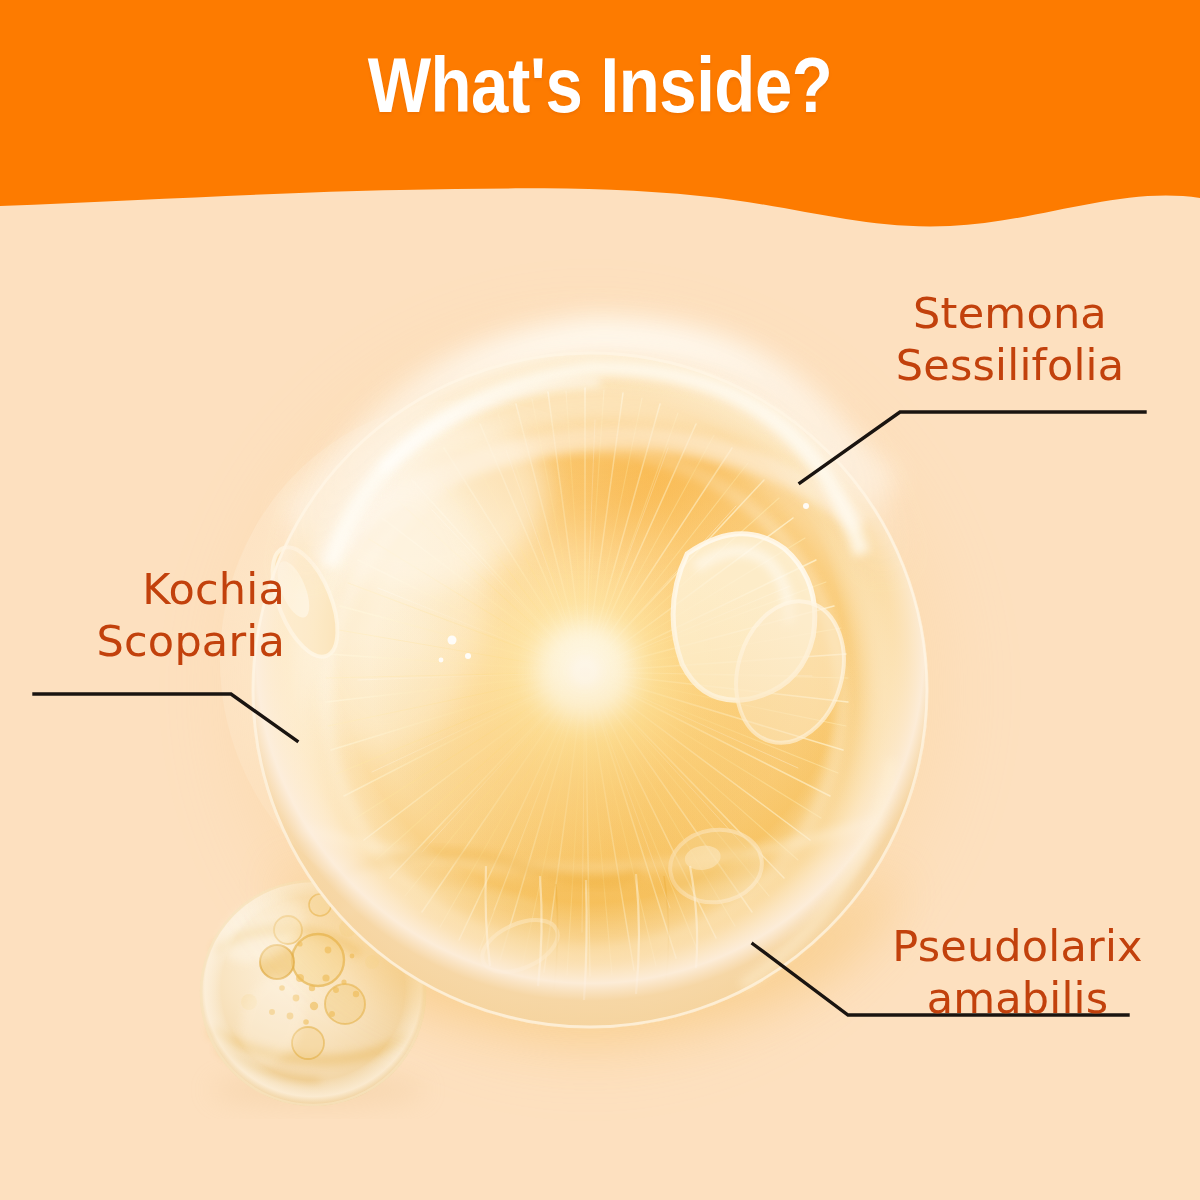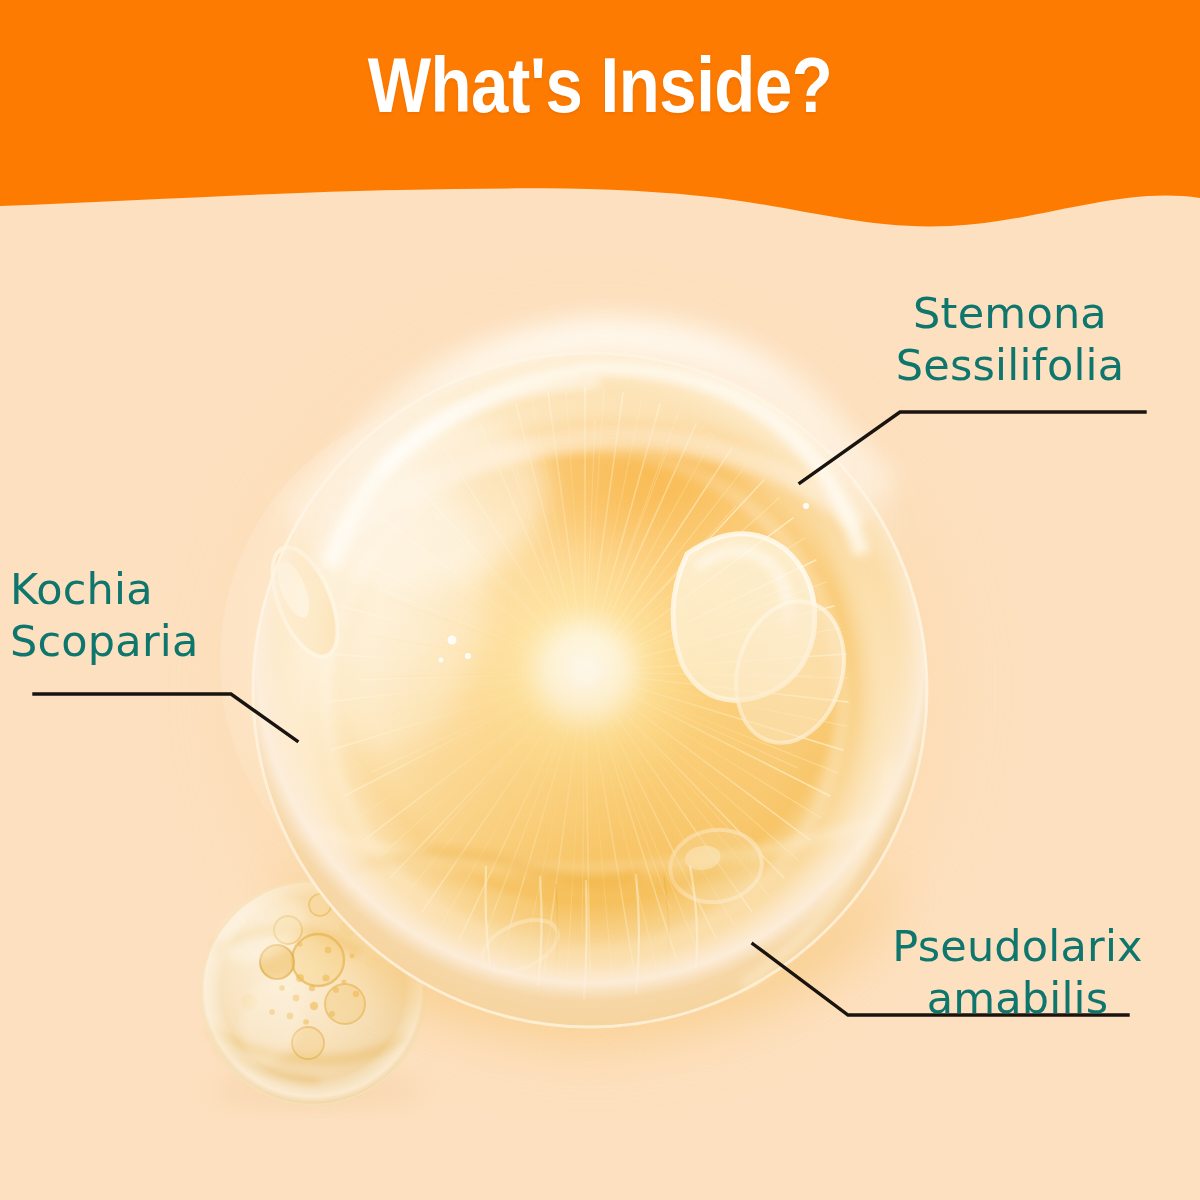--- a/index.html
+++ b/index.html
@@ -43,29 +43,29 @@
   
   .artwork{
     position:absolute; left:0; top:0;
     width:1200px; height:1200px;
   }
   .artwork svg{ display:block; width:1200px; height:1200px; }
 
   
   .label{
     position:absolute;
-    color:#0f766e;
+    color:#c2410c;
     font-family:"DejaVu Sans", sans-serif;
     font-size:43px;
     line-height:1.20;
     white-space:pre-line;
     letter-spacing:0.2px;
   }
   .label.right{ text-align:center; }
-  .label.left{ text-align:left; }
+  .label.left{ text-align:right; }
 
   #label-stemona{ left:845px; top:288px; width:330px; }
   #label-kochia { left:10px;  top:564px; width:275px; }
   #label-pseudo { left:845px; top:888px; width:345px;margin-top:33px; }
 
   
   .leaders{ position:absolute; left:0; top:0; width:1200px; height:1200px; }
   .leaders svg{ display:block; width:1200px; height:1200px; }
 </style>
 </head>

